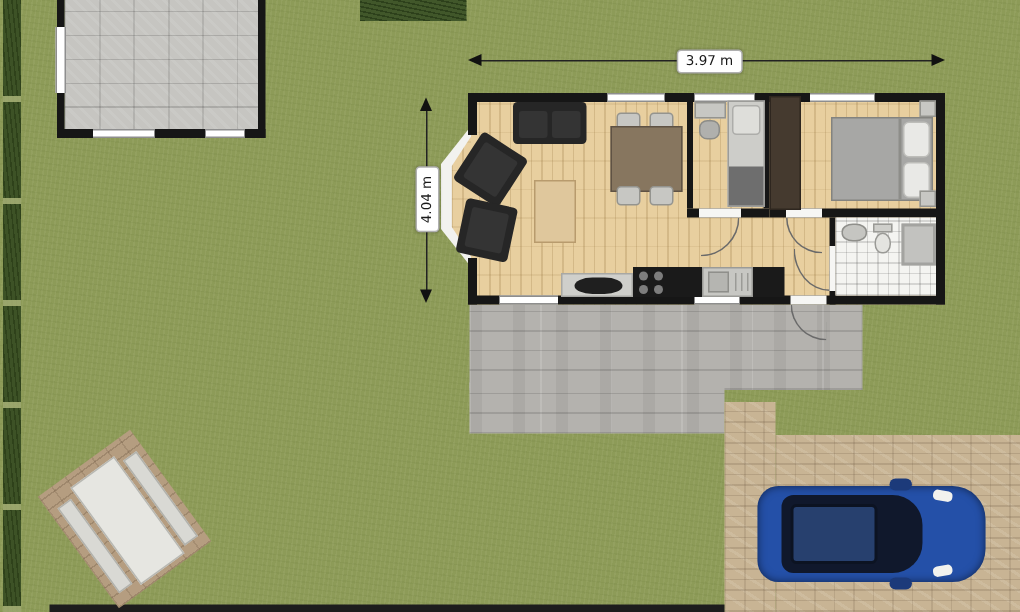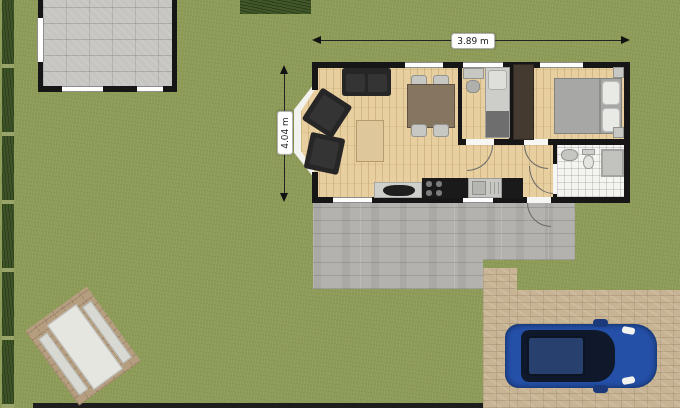--- a/index.html
+++ b/index.html
@@ -190,20 +190,20 @@
     <div class="abs" style="left:44px;top:0;width:2px;height:54px;background:#8d8d89;"></div>
     <div class="abs" style="left:47px;top:2px;width:18px;height:24px;background:#e9e9e6;border:1px solid #bdbdb9;border-radius:4px;box-sizing:border-box;"></div>
     <div class="abs" style="left:47px;top:29px;width:18px;height:24px;background:#e9e9e6;border:1px solid #bdbdb9;border-radius:4px;box-sizing:border-box;"></div>
   </div>
   <div class="abs gray-furn" style="left:613px;top:67px;width:11px;height:11px;"></div>
   <div class="abs gray-furn" style="left:613px;top:127px;width:11px;height:11px;"></div>
 
   <div class="abs dimline" style="left:318px;top:40px;width:306px;height:1px;"></div>
   <div class="abs arr" style="left:312px;top:36px;border-top:4px solid transparent;border-bottom:4px solid transparent;border-right:9px solid #111;"></div>
   <div class="abs arr" style="left:621px;top:36px;border-top:4px solid transparent;border-bottom:4px solid transparent;border-left:9px solid #111;"></div>
-  <div class="abs dimlabel" style="left:473px;top:41px;">3.89 m</div>
+  <div class="abs dimlabel" style="left:473px;top:41px;">3.97 m</div>
 
   <div class="abs dimline" style="left:284px;top:72px;width:1px;height:122px;"></div>
   <div class="abs arr" style="left:280px;top:65px;border-left:4px solid transparent;border-right:4px solid transparent;border-bottom:9px solid #111;"></div>
   <div class="abs arr" style="left:280px;top:193px;border-left:4px solid transparent;border-right:4px solid transparent;border-top:9px solid #111;"></div>
   <div class="abs dimlabel v" style="left:285px;top:133px;">4.04 m</div>
 
 </div>
 
 </body></html>

